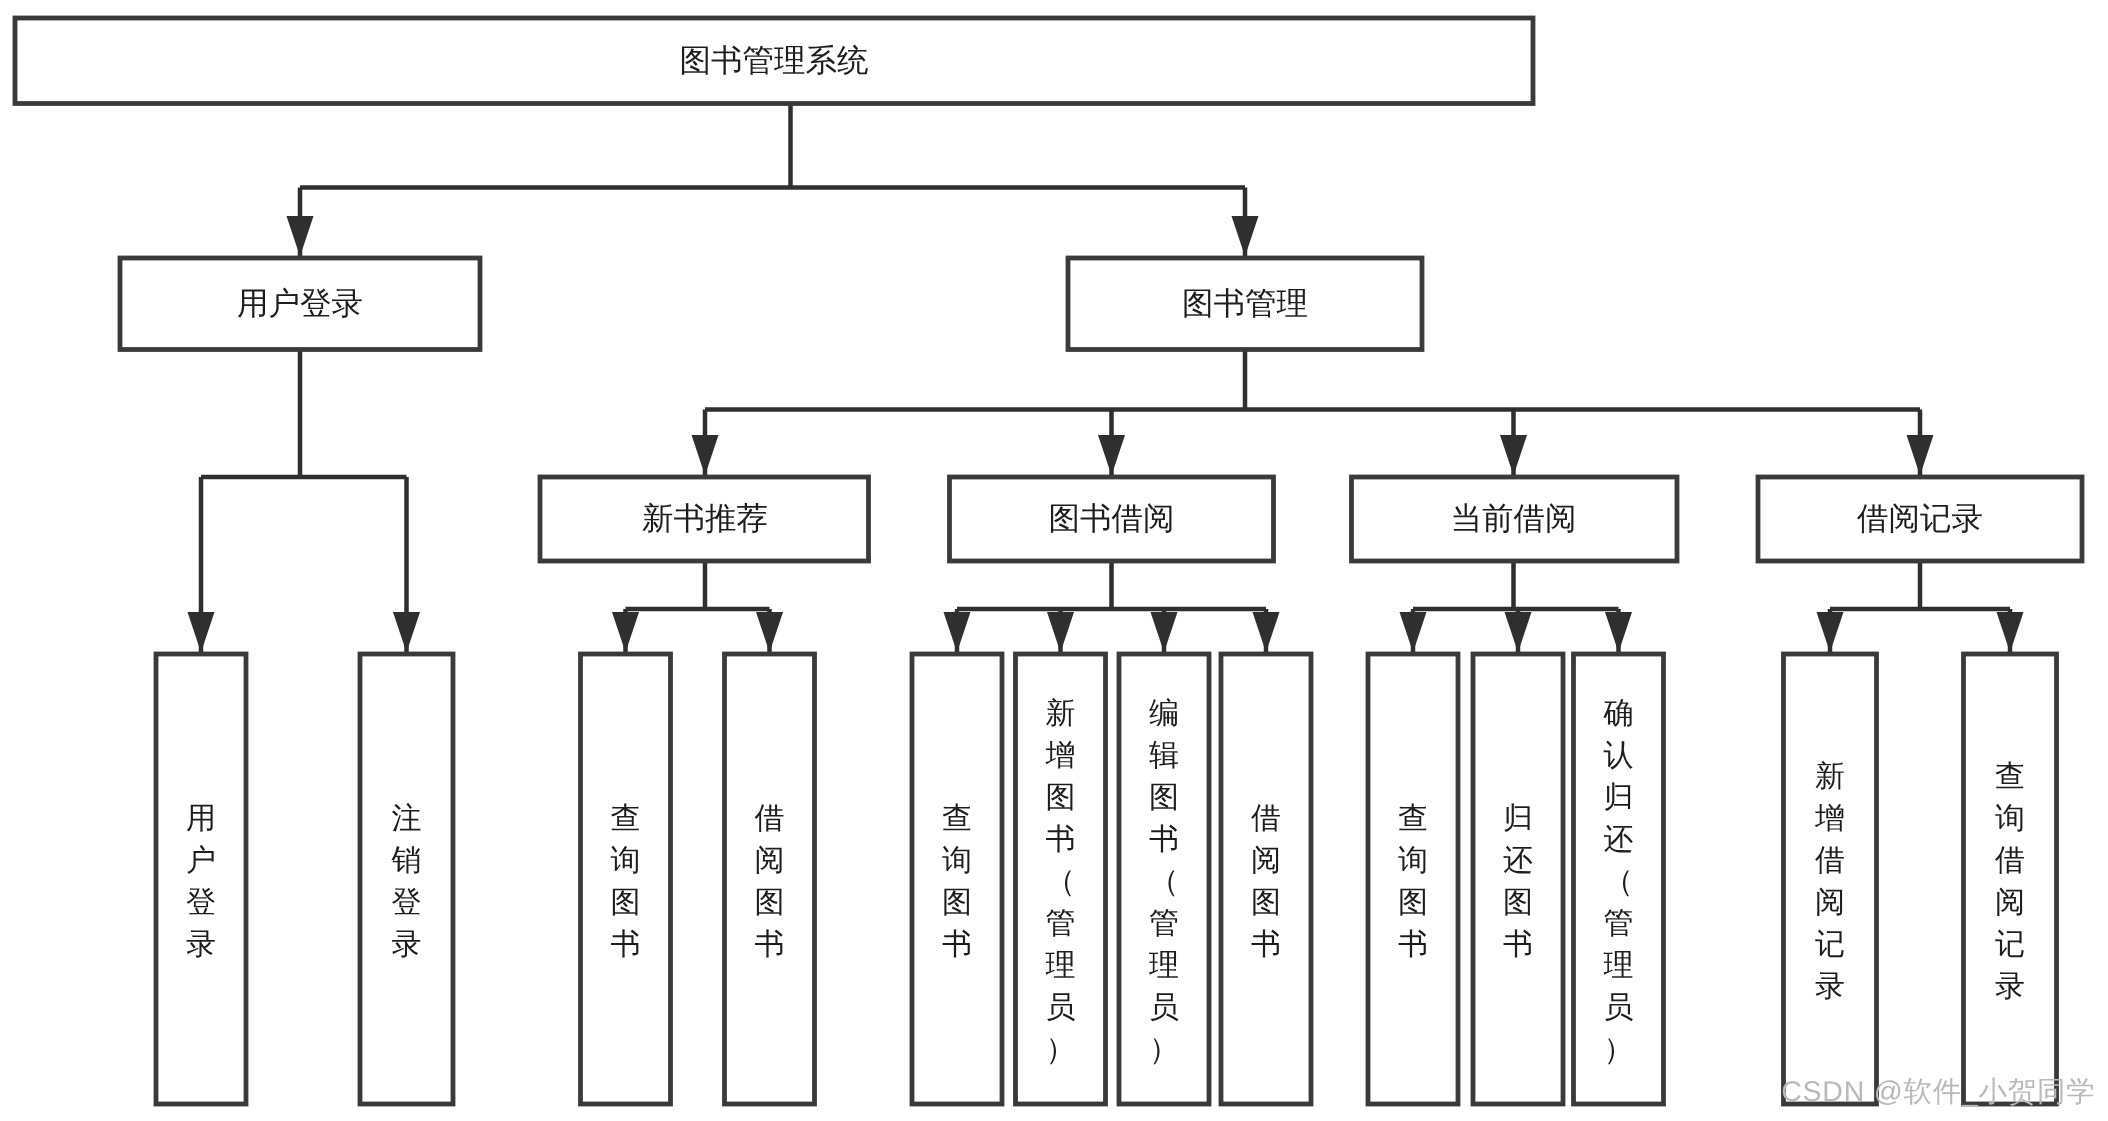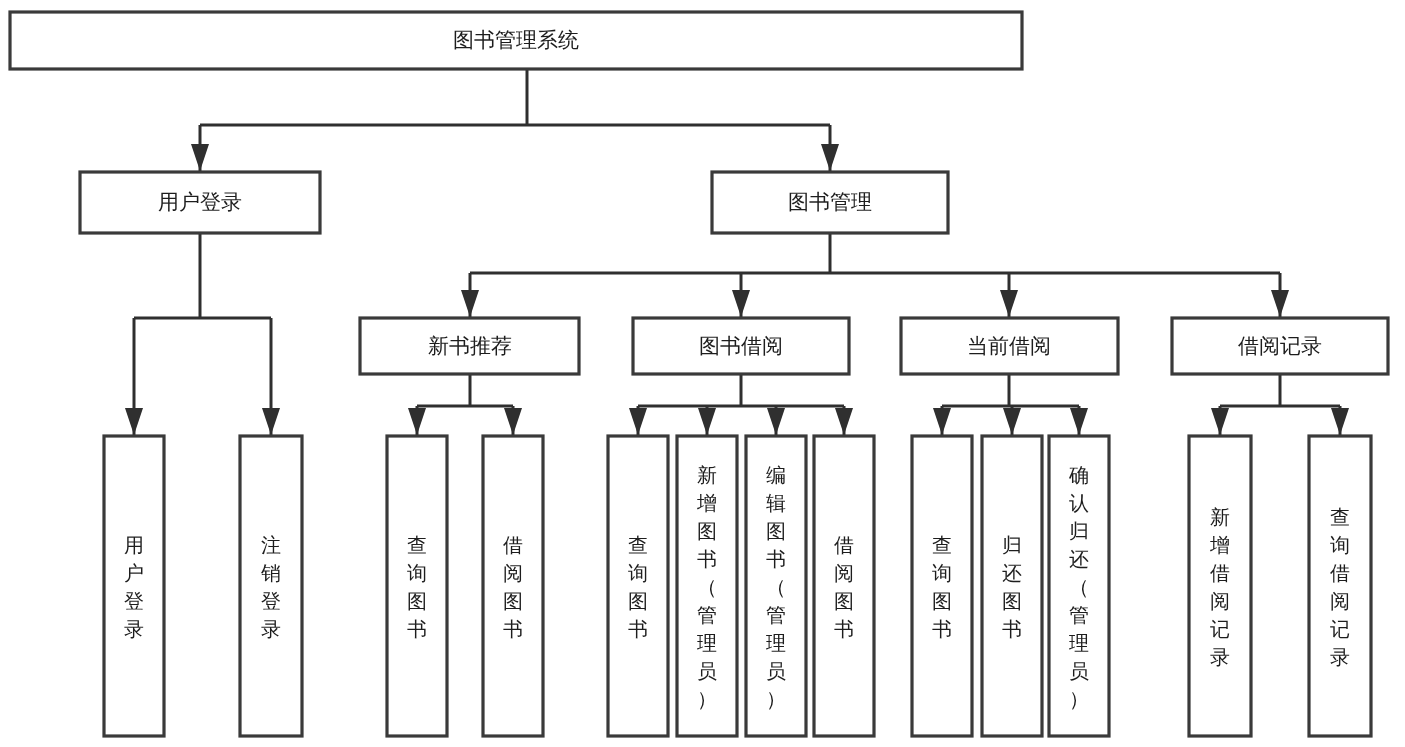--- a/index.html
+++ b/index.html
@@ -239,13 +239,14 @@
         <g>
           <text x="1340" y="523.84" font-size="20" fill="#1d1d1d" font-family="&quot;Liberation Sans&quot;, &quot;DejaVu Sans&quot;, sans-serif" text-anchor="middle">查</text>
           <text x="1340" y="551.84" font-size="20" fill="#1d1d1d" font-family="&quot;Liberation Sans&quot;, &quot;DejaVu Sans&quot;, sans-serif" text-anchor="middle">询</text>
           <text x="1340" y="579.84" font-size="20" fill="#1d1d1d" font-family="&quot;Liberation Sans&quot;, &quot;DejaVu Sans&quot;, sans-serif" text-anchor="middle">借</text>
           <text x="1340" y="607.84" font-size="20" fill="#1d1d1d" font-family="&quot;Liberation Sans&quot;, &quot;DejaVu Sans&quot;, sans-serif" text-anchor="middle">阅</text>
           <text x="1340" y="635.84" font-size="20" fill="#1d1d1d" font-family="&quot;Liberation Sans&quot;, &quot;DejaVu Sans&quot;, sans-serif" text-anchor="middle">记</text>
           <text x="1340" y="663.84" font-size="20" fill="#1d1d1d" font-family="&quot;Liberation Sans&quot;, &quot;DejaVu Sans&quot;, sans-serif" text-anchor="middle">录</text>
         </g>
       </g>
   </svg>
+  <div class="watermark">CSDN @软件_小贺同学</div>
 </div>
 
 </body></html>

